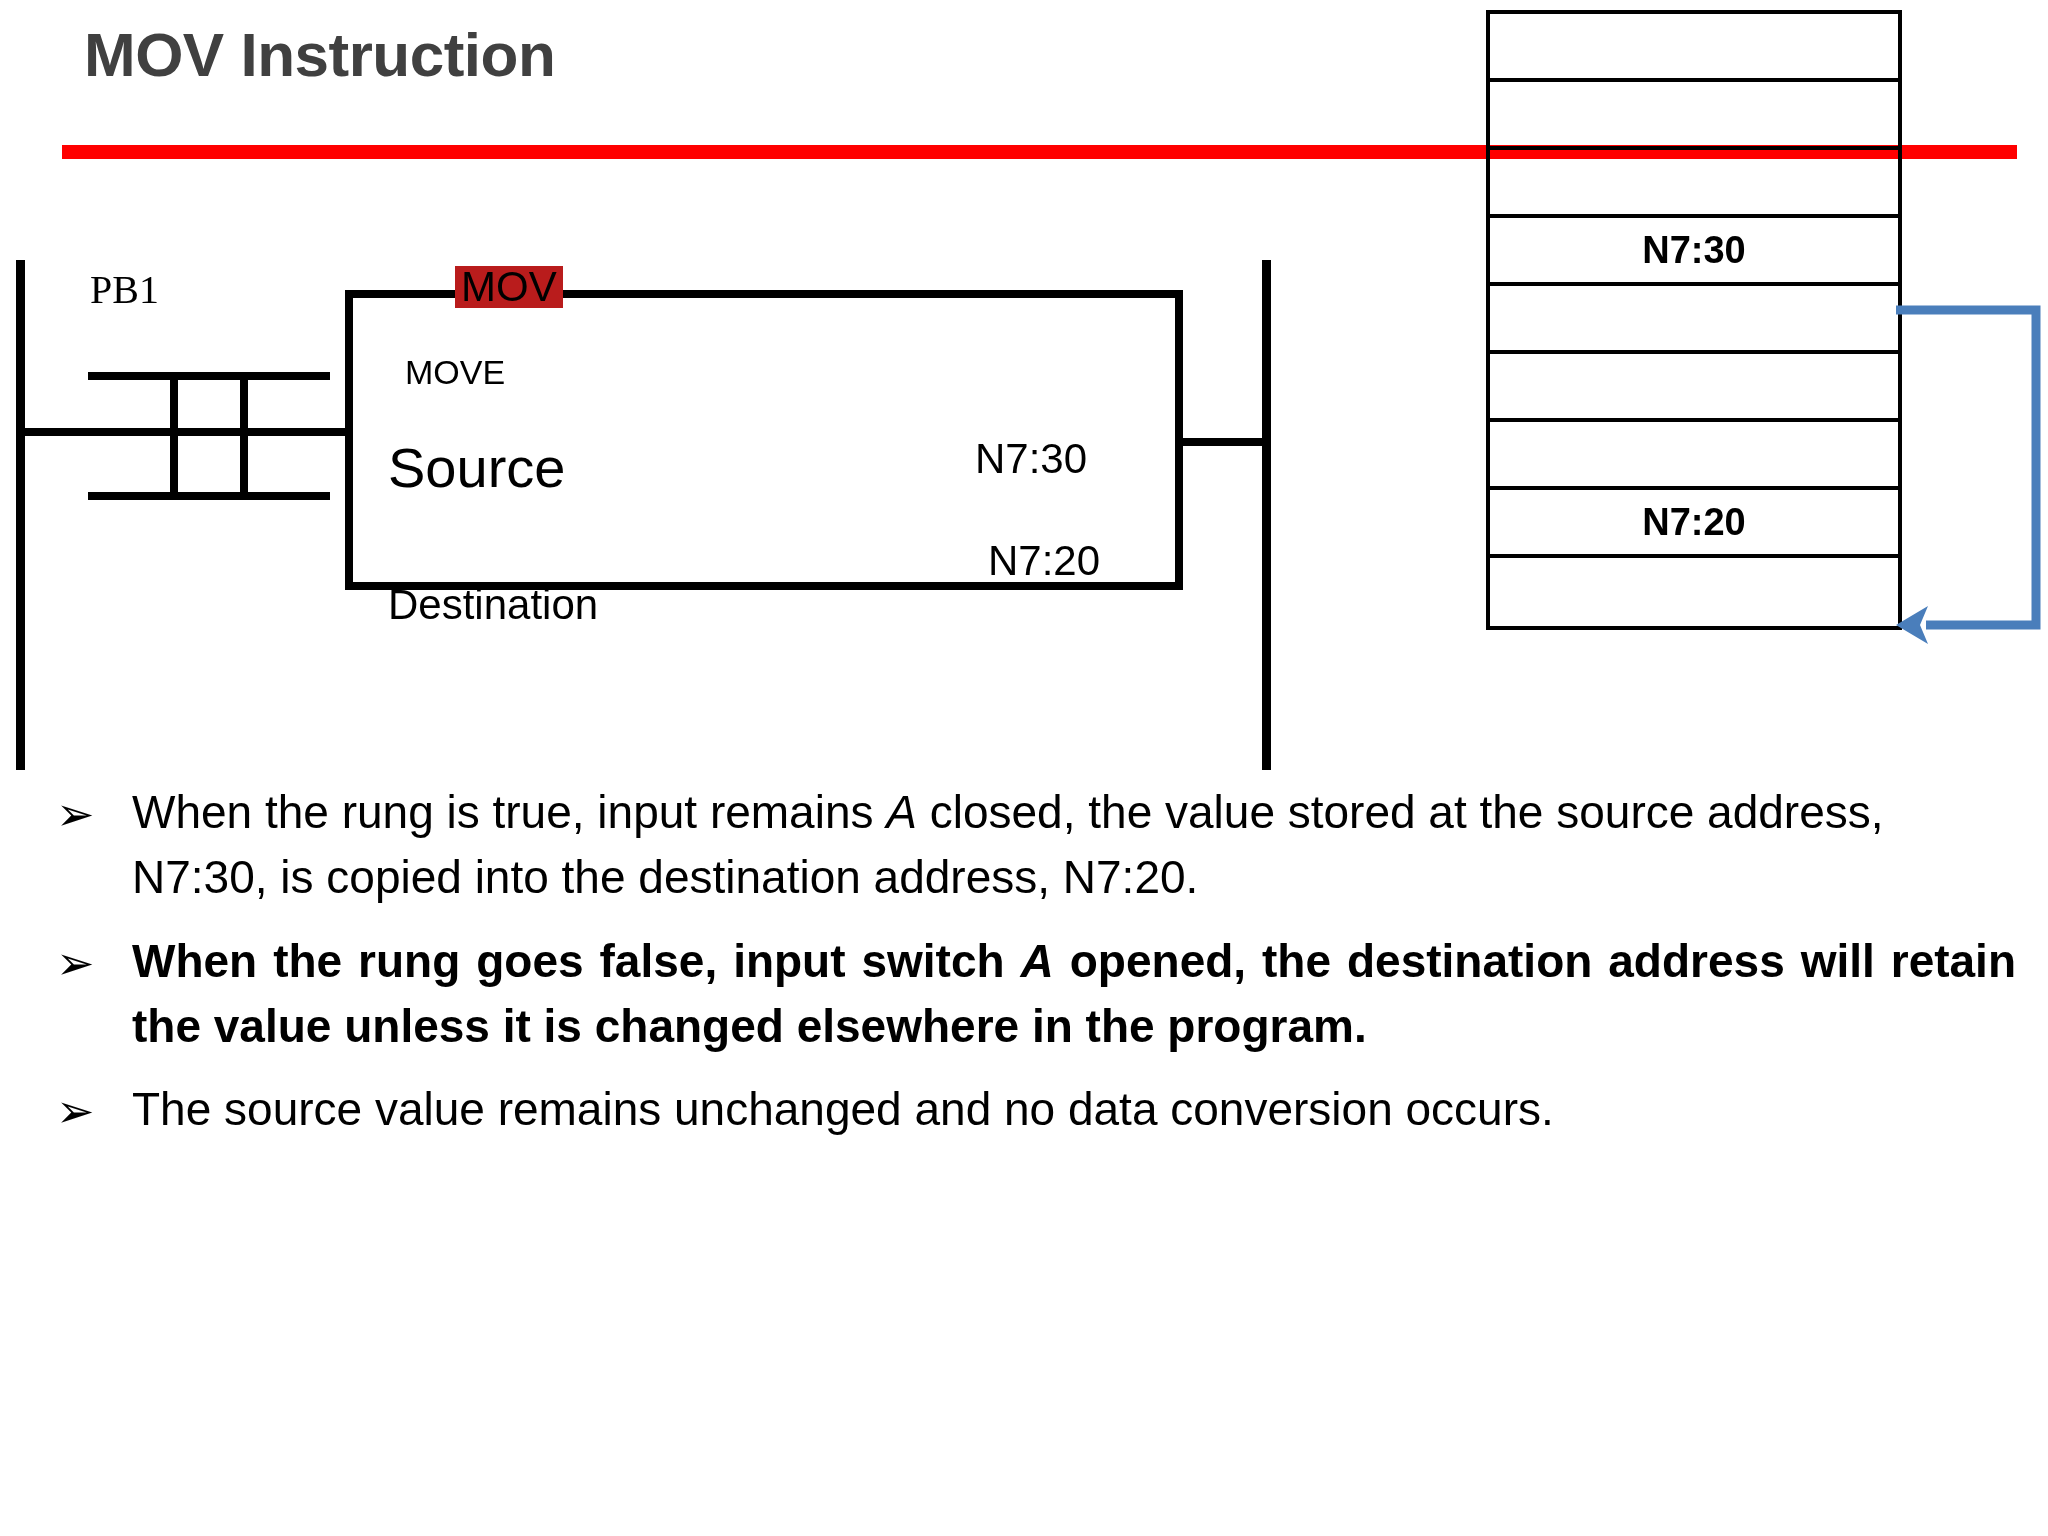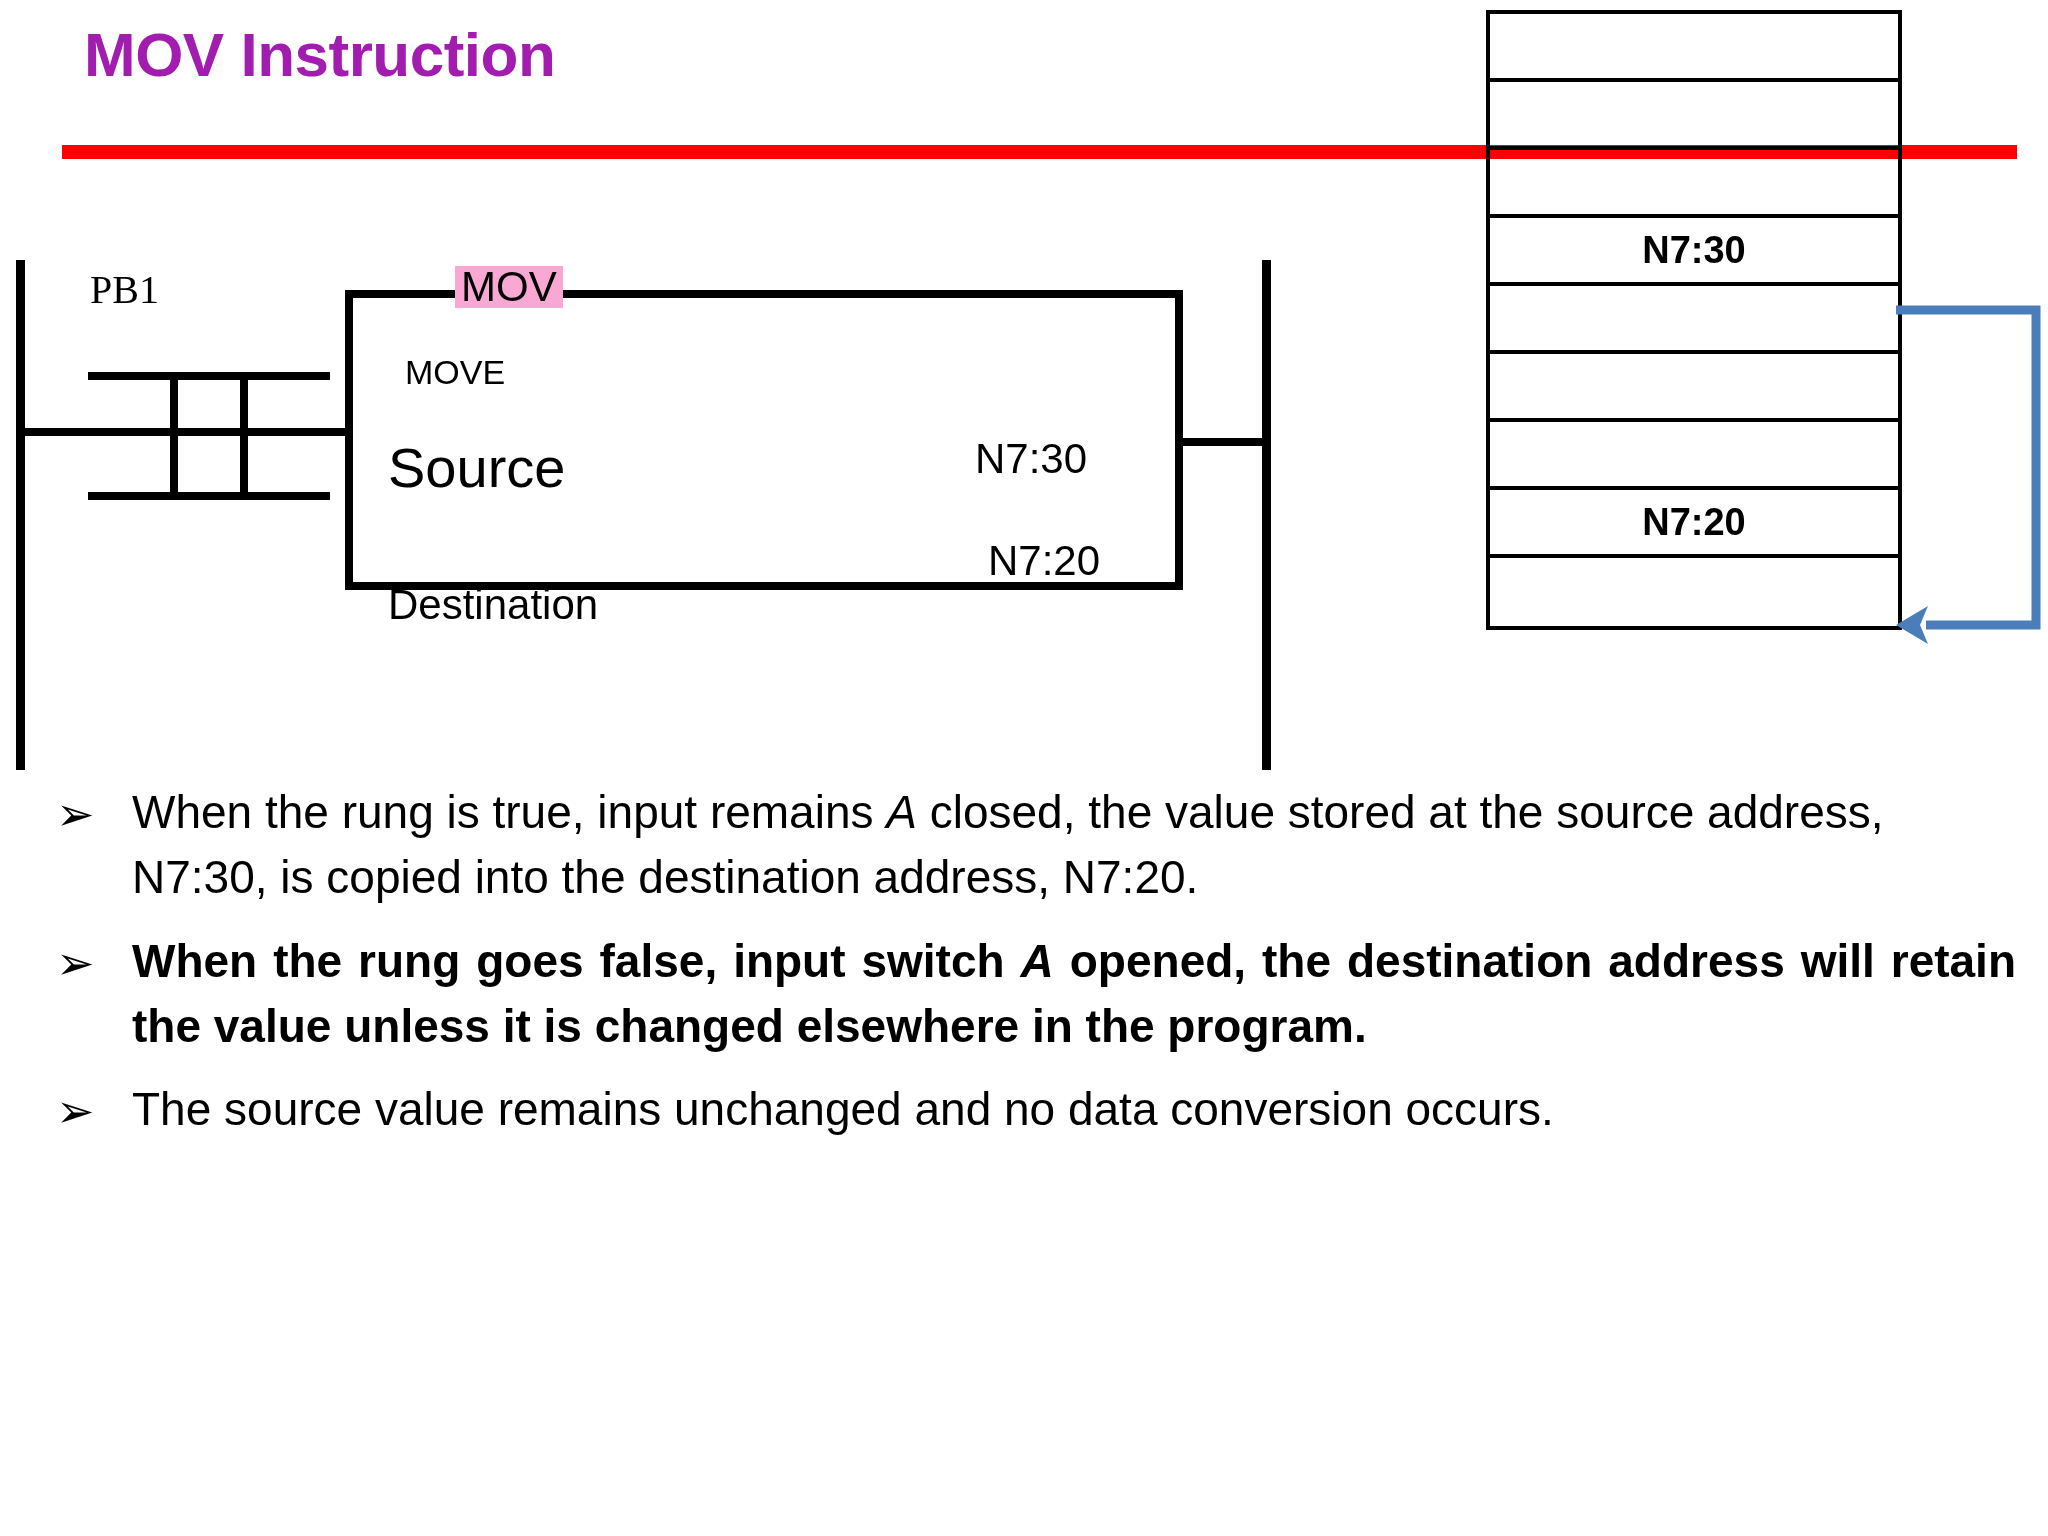--- a/index.html
+++ b/index.html
@@ -5,21 +5,21 @@
   html,body{margin:0;padding:0;background:#ffffff;}
   body{
     width:2048px;height:1536px;position:relative;overflow:hidden;
     font-family:"Liberation Sans", sans-serif;
     color:#000000;
   }
 
   
   #slide-title{
     position:absolute;left:84px;top:22px;
-    font-size:62px;font-weight:bold;color:#a21caf;
+    font-size:62px;font-weight:bold;color:#404040;
     letter-spacing:-0.5px;line-height:1.05;white-space:nowrap;
   }
   #title-rule{
     position:absolute;left:62px;top:145px;width:1955px;height:14px;
     background:#FF0000;
   }
 
   
   #ladder{position:absolute;left:0;top:250px;width:1300px;height:530px;}
   .rail{position:absolute;background:#000;width:9px;}
@@ -40,21 +40,21 @@
   
   .wire{position:absolute;background:#000;height:8px;}
 
   
   #mov-box{
     position:absolute;left:345px;top:40px;width:838px;height:300px;
     border:8px solid #000;box-sizing:border-box;background:#fff;
   }
   #mov-tag{
     position:absolute;left:455px;top:16px;
-    background:#f9a8d4;padding:0 6px;
+    background:#b91c1c;padding:0 6px;
     font-size:42px;line-height:1;
   }
   #mov-move{position:absolute;left:405px;top:105px;font-size:34px;line-height:1;}
   #mov-source{position:absolute;left:388px;top:190px;font-size:56px;line-height:1;}
   #mov-source-val{position:absolute;left:975px;top:188px;font-size:42px;line-height:1;}
   #mov-dest{position:absolute;left:388px;top:334px;font-size:42px;line-height:1;}
   #mov-dest-val{position:absolute;left:988px;top:290px;font-size:42px;line-height:1;}
 
   
   #memtable{

